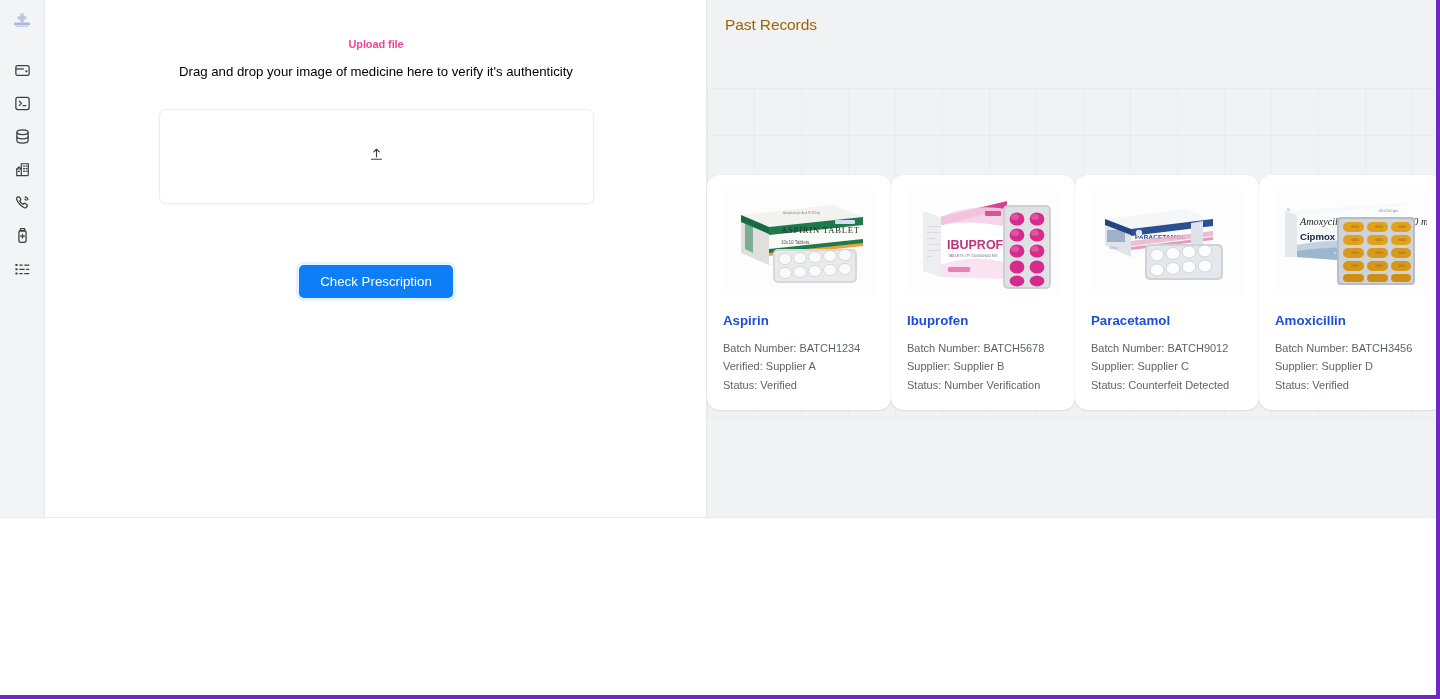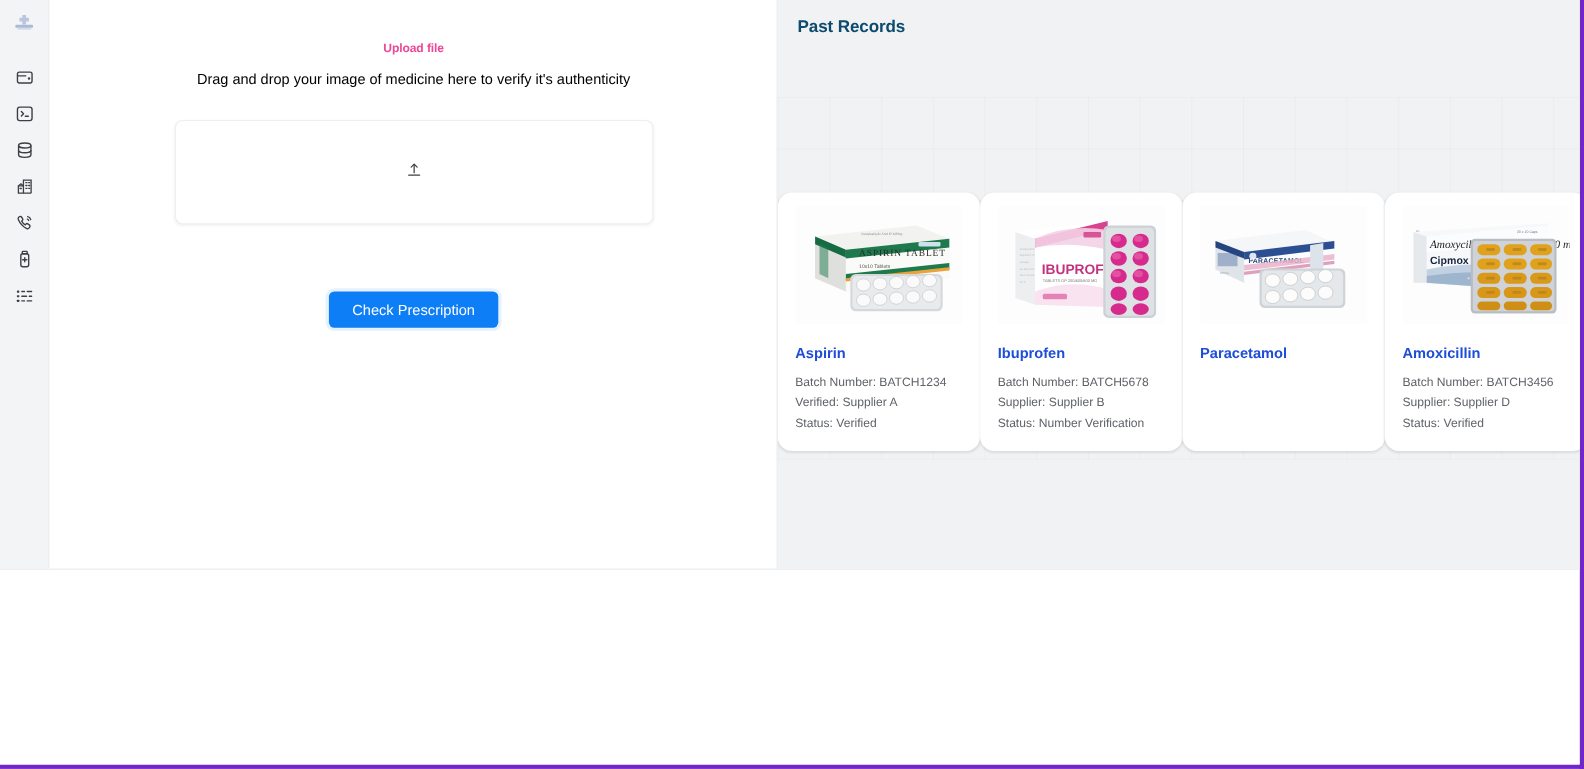--- a/index.html
+++ b/index.html
@@ -130,22 +130,22 @@
     background-image:
       linear-gradient(to right, rgba(0,0,0,0.022) 1px, transparent 1px),
       linear-gradient(to bottom, rgba(0,0,0,0.022) 1px, transparent 1px);
     background-size: 47px 47px;
     pointer-events: none;
   }
   #records-title {
     position: absolute;
     left: 18px; top: 16px;
     font-size: 15.5px;
-    font-weight: bold;
-    color: #0c4a6e;
+    font-weight: normal;
+    color: #a16207;
     letter-spacing: -0.1px;
   }
 
   #records-row {
     position: absolute;
     left: 0; top: 175px;
     width: 100%;
     display: flex;
     gap: 0px;
     padding-left: 0px;
@@ -448,20 +448,25 @@
                     <ellipse cx="114" cy="64" rx="6.8" ry="6"></ellipse>
                   <ellipse cx="66" cy="83" rx="6.8" ry="6"></ellipse>
                     <ellipse cx="82" cy="81.5" rx="6.8" ry="6"></ellipse>
                   <ellipse cx="98" cy="80" rx="6.8" ry="6"></ellipse>
                     <ellipse cx="114" cy="79" rx="6.8" ry="6"></ellipse>
                 </g>
               </g>
             </svg>
           </div>
           <h3 class="card-name">Paracetamol</h3>
+          <div class="card-meta">
+            <div>Batch Number: BATCH9012</div>
+            <div>Supplier: Supplier C</div>
+            <div>Status: Counterfeit Detected</div>
+          </div>
         </article>
 
         <article class="record-card">
           <div class="card-thumb">
             <svg viewBox="0 0 152 108" preserveAspectRatio="none">
               <rect width="152" height="108" fill="#fdfdfd"></rect>
               <g>
                 <polygon points="10,24 132,16 132,78 10,70" fill="#f7f8f9"></polygon>
                 <polygon points="10,24 22,28 22,70 10,70" fill="#e6e9ec"></polygon>
                 <polygon points="22,28 132,18 132,34 22,42" fill="#fbfcfd"></polygon>

